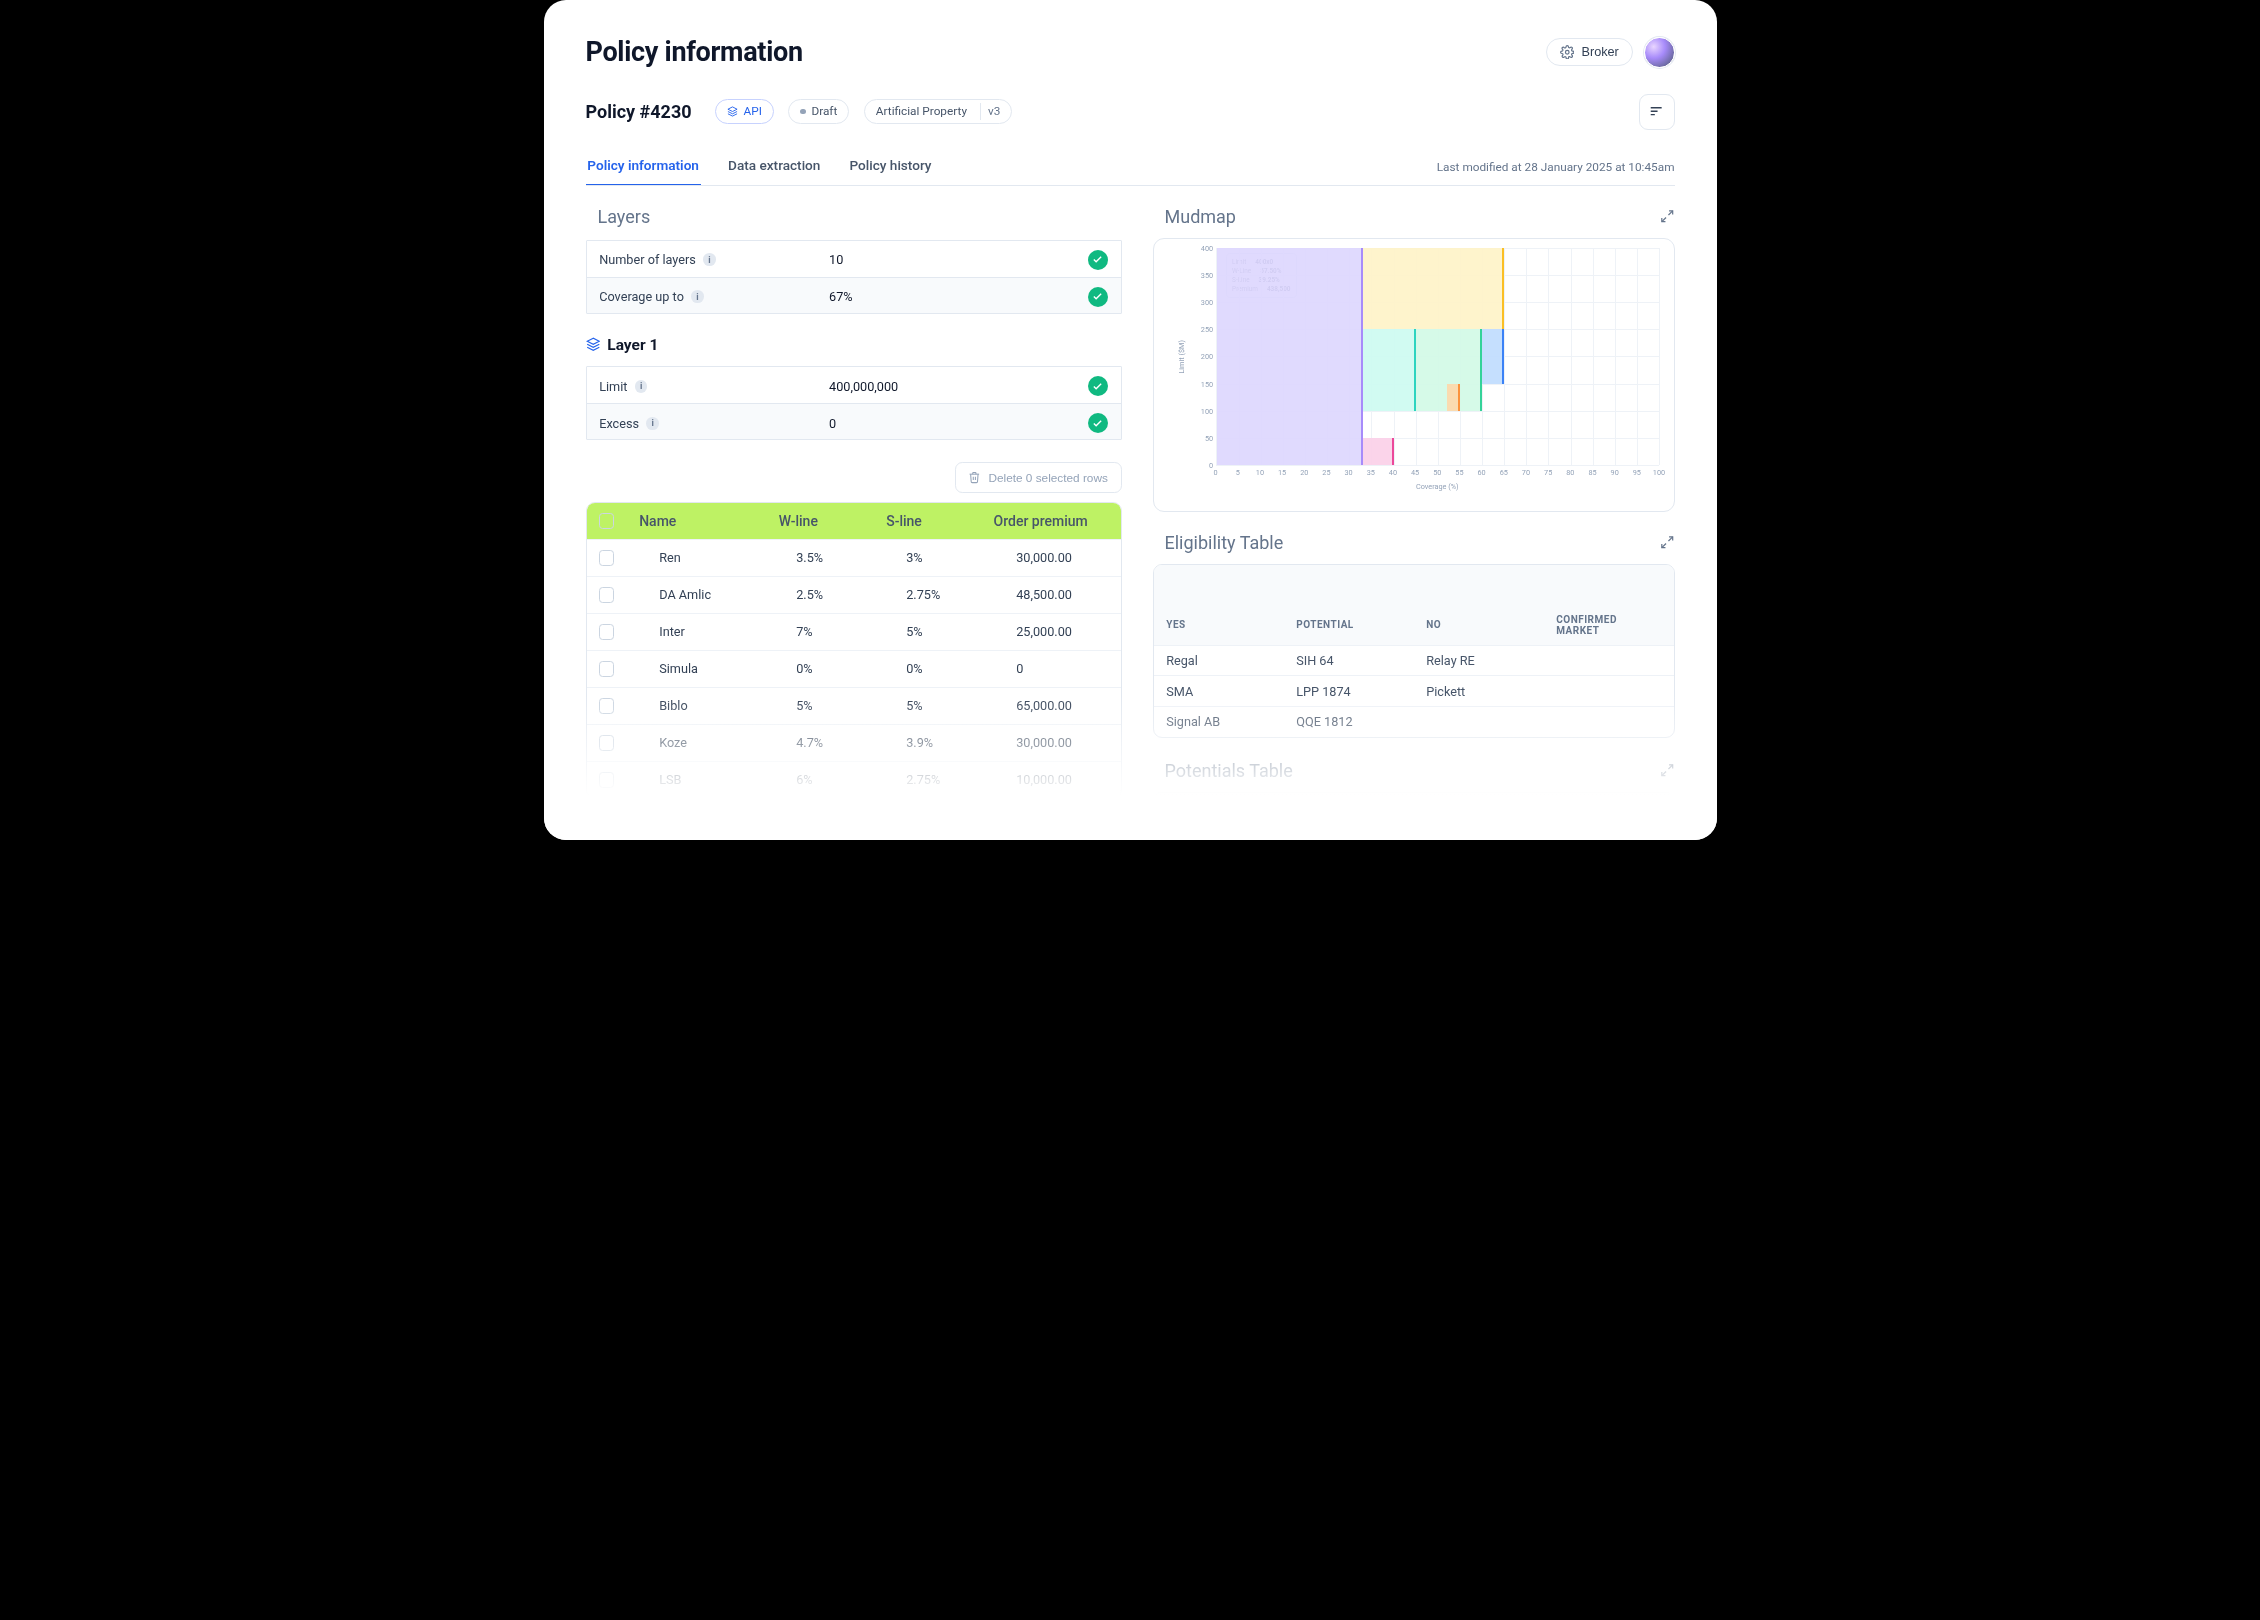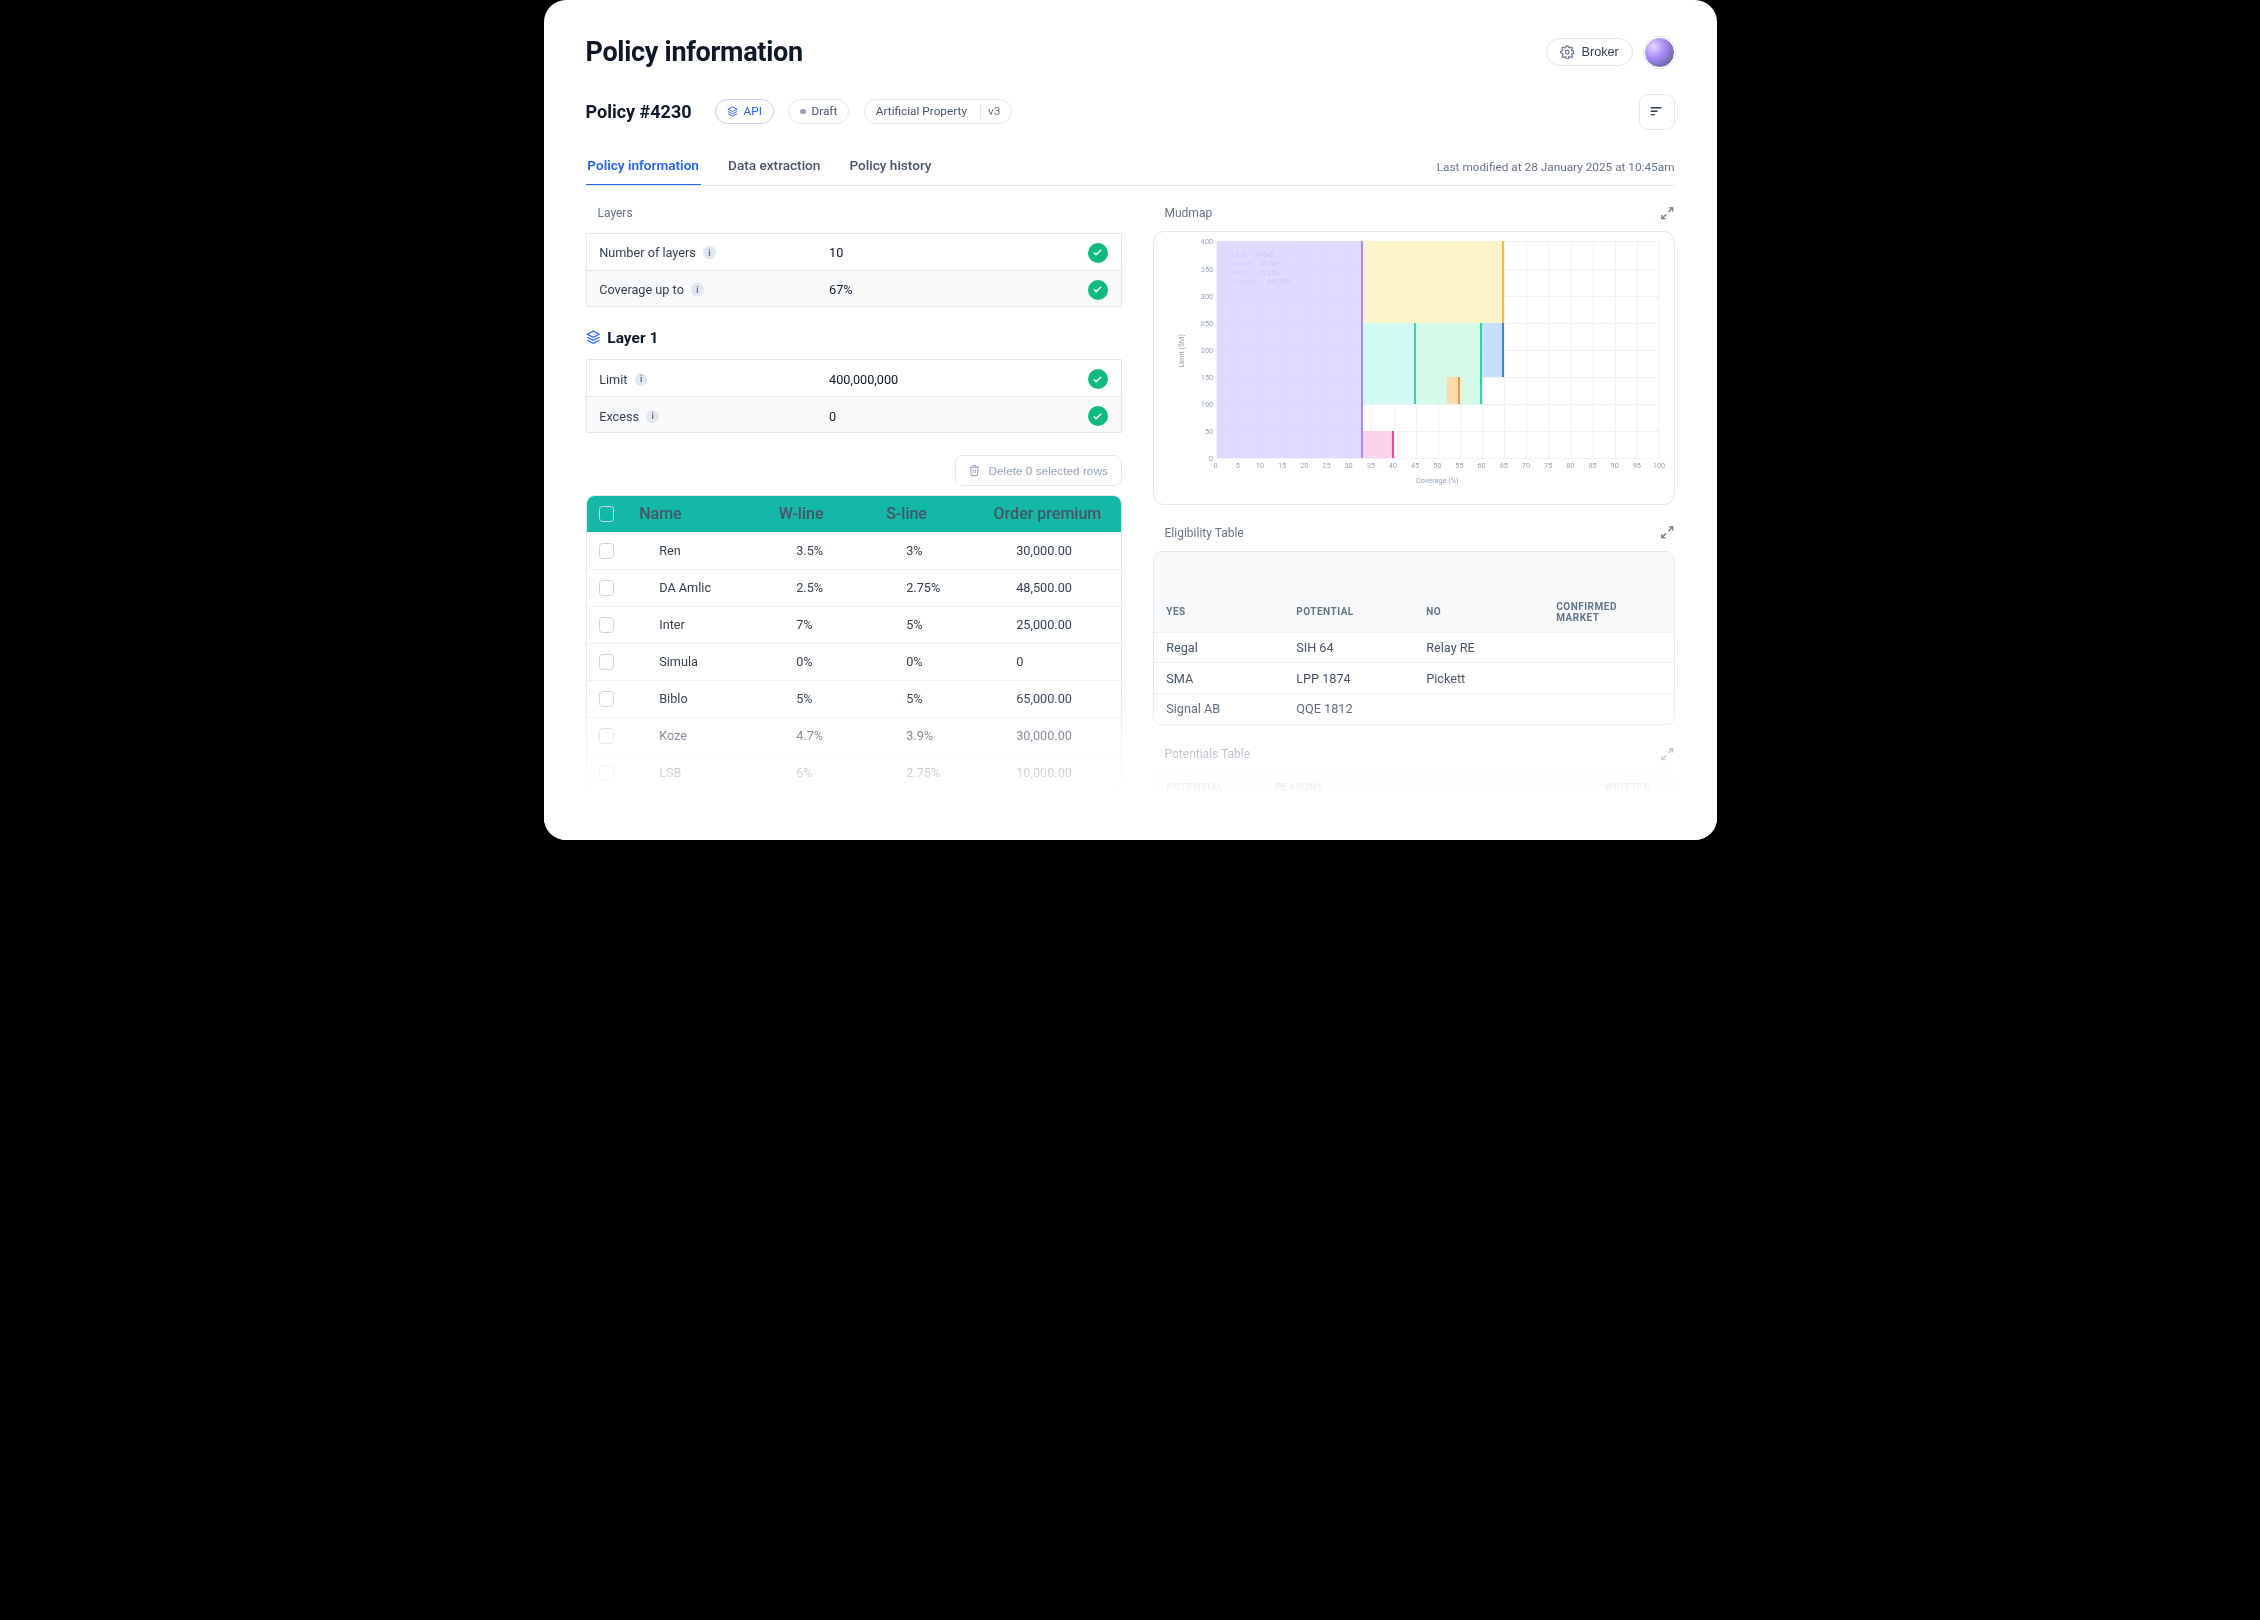--- a/index.html
+++ b/index.html
@@ -79,21 +79,21 @@
   }
   .tabs { display: flex; gap: 25.5px; }
   .tab {
     padding: 11px 1.8px; font-size: 13.6px; color: #475569; cursor: pointer;
     border-bottom: 1.8px solid transparent; font-weight: 500;
   }
   .tab.active { color: #2563eb; border-bottom-color: #2563eb; font-weight: 600;}
   .modified { font-size: 11.8px; color: #64748b; padding-bottom: 11px;}
   
   .cols { display: grid; grid-template-columns: 536px 1fr; gap: 31px; align-items: start;}
-  .section-label { font-size: 12px; color: #64748b; margin-bottom: 12.7px; padding-left: 12px; }
+  .section-label { font-size: 18px; color: #64748b; margin-bottom: 12.7px; padding-left: 12px; }
   
   .kv {
     border: 0.9px solid #e2e8f0; border-radius: 1px; overflow: hidden; margin-bottom: 22px;
   }
   .kv-row {
     display: grid; grid-template-columns: 1fr 1fr 49px; align-items: center;
     padding: 9px 12.7px; height:36px;
   }
   .kv-row + .kv-row { border-top: 0.9px solid #e2e8f0;}
   .kv-row:nth-child(odd){ background:#fff;}
@@ -119,21 +119,21 @@
     border:0.9px solid #e2e8f0; border-radius:7.3px; padding:7.3px 12.7px;
     font-size:11.8px; color:#94a3b8; background:#fff; cursor:default;
   }
   
   .table {
     border:0.9px solid #e2e8f0; border-radius:9px; overflow:hidden;
   }
   .thead, .trow {
     display:grid; grid-template-columns: 40px 1.3fr 1fr 1fr 1.3fr; align-items:center;
   }
-  .thead { background:#14b8a6; color:#475569; font-size:16px; font-weight:500;}
+  .thead { background:#bef264; color:#475569; font-size:14px; font-weight:500;}
   .th, .td { padding: 9px 12.7px; height:36px; display:flex; align-items:center;}
   .trow { border-top:0.9px solid #eef2f7; color:#334155; font-size:12.7px;gap:20px;}
   .chk {
     width:16.4px; height:16.4px; border:1.4px solid #cbd5e1; border-radius:3.6px; display:inline-block;
   }
   
   .panel-head { display:flex; align-items:center; justify-content:space-between; margin-bottom: 11px;}
   .panel-head .section-label { margin-bottom:0;}
   .expand { color:#64748b; cursor:pointer; display:inline-flex;}
   .mud-card {

